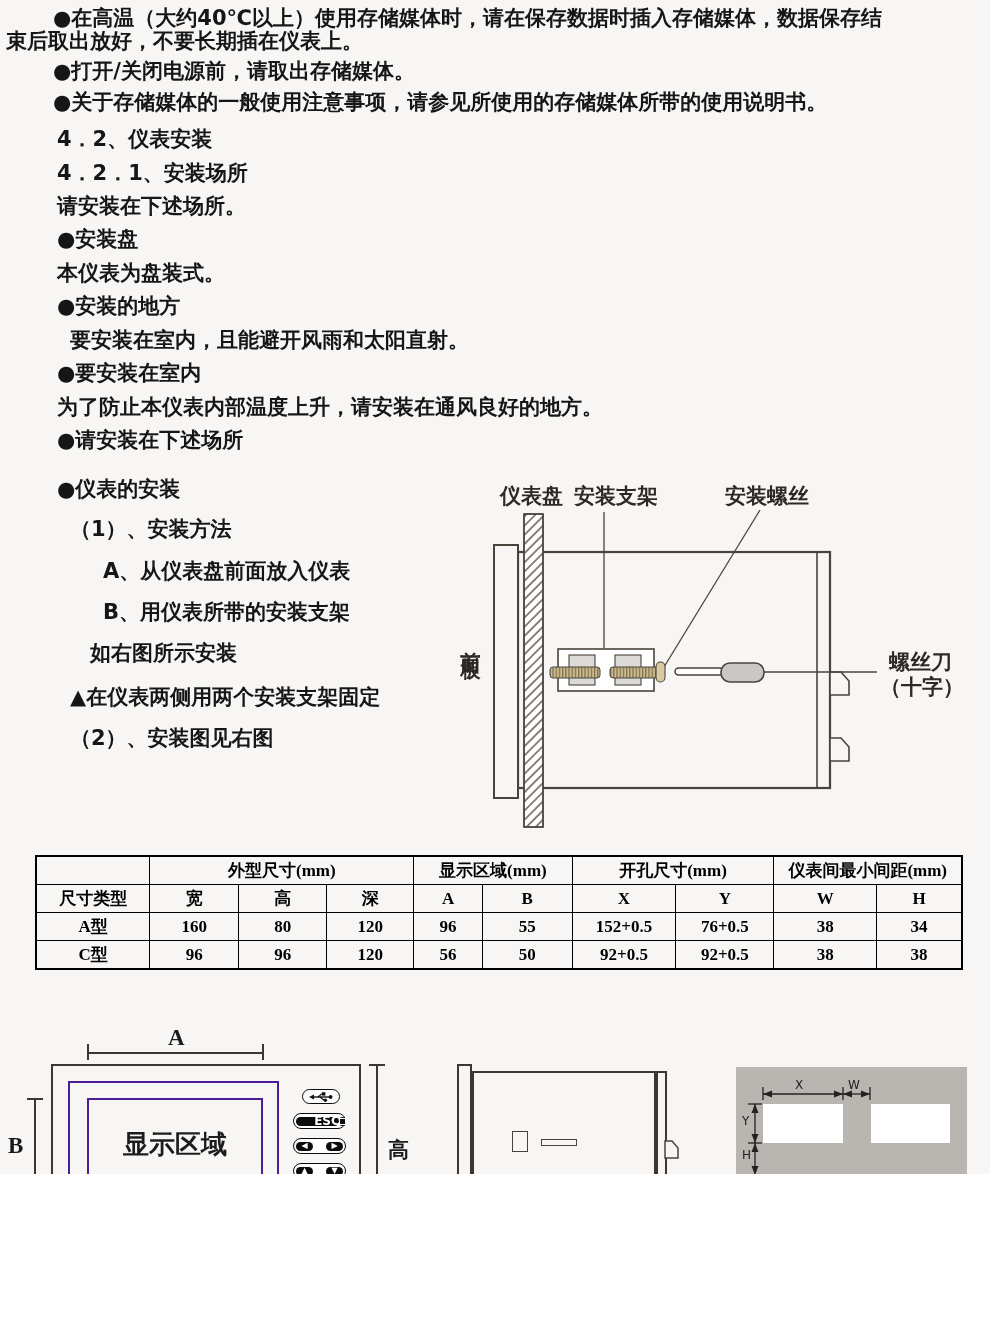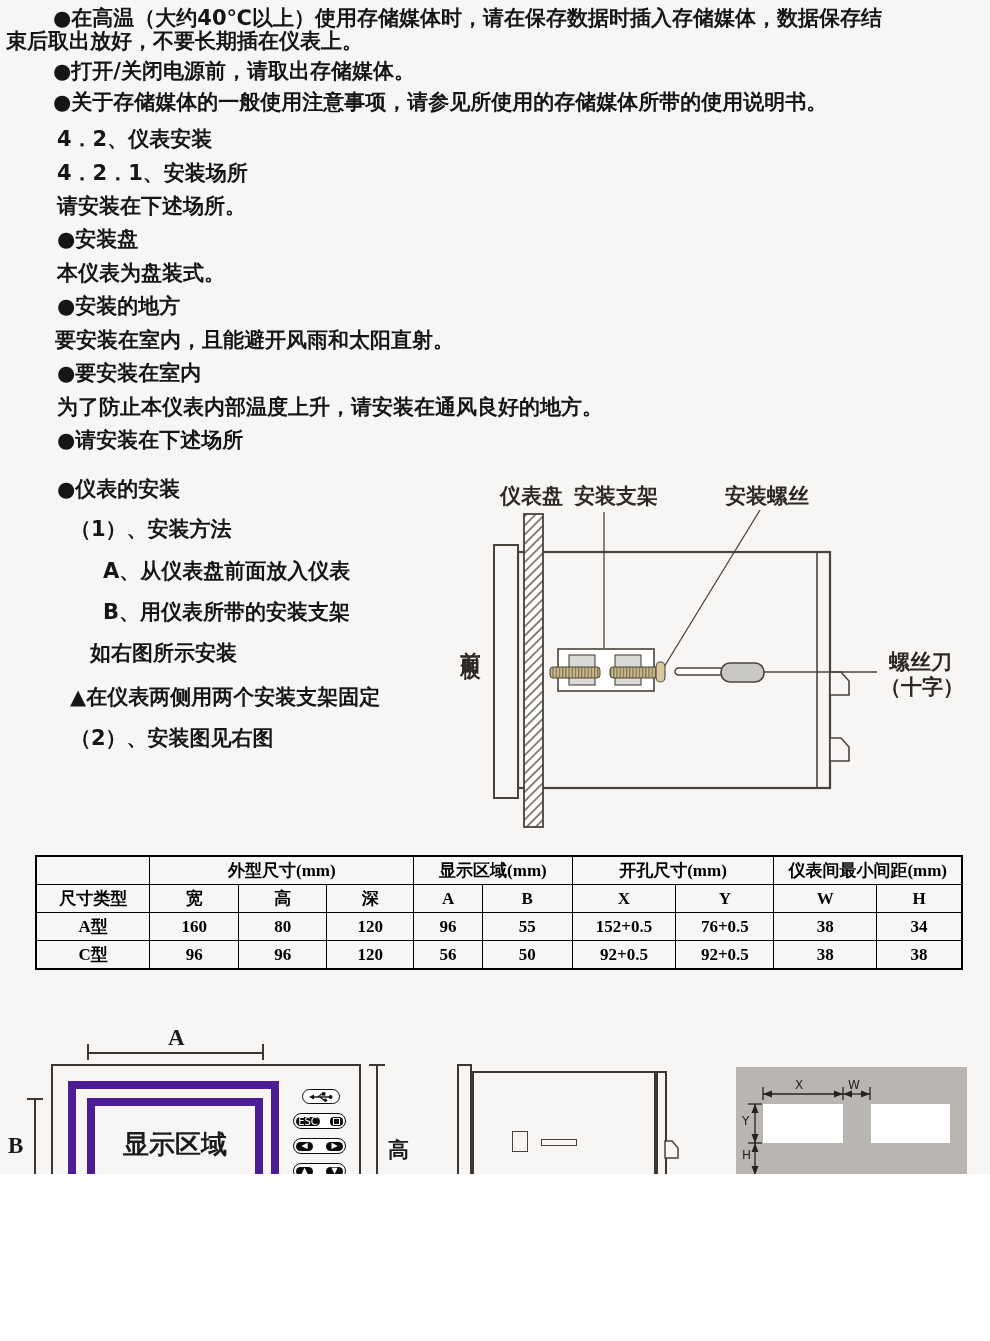--- a/index.html
+++ b/index.html
@@ -22,44 +22,44 @@
   table.spec td{border:1.6px solid #000;text-align:center;vertical-align:middle;height:27px;padding:0;}
   
   .rect{position:absolute;box-sizing:border-box;}
   .dk{border:2px solid #3c3731;}
   .dline{position:absolute;background:#3c3731;}
   .serifdim{position:absolute;font-family:"Liberation Serif",serif;font-weight:bold;font-size:23px;color:#1a1a1a;white-space:nowrap;}
   .cjkdim{position:absolute;font-family:"Liberation Serif",serif;font-weight:bold;font-size:21px;color:#1a1a1a;white-space:nowrap;}
   .btn{position:absolute;box-sizing:border-box;border:1.7px solid #0c0c0c;border-radius:8px;background:#fdfdfc;display:flex;align-items:center;justify-content:space-between;padding:1px 2px;}
   .cap{background:#0c0c0c;border-radius:6px;color:#fff;display:flex;align-items:center;justify-content:center;height:9px;}
   .cap.tri{width:17px;font-size:8px;line-height:1;}
-  .cap.esc{width:24px;font-size:10px;font-weight:normal;letter-spacing:0;}
+  .cap.esc{width:24px;font-size:12px;font-weight:bold;letter-spacing:0;padding-left:19px;}
   .cap.sq{width:13px;border-radius:4px;}
   .cap.sq .insq{width:5px;height:5px;border:1.2px solid #fff;background:#0c0c0c;}
   .enter{position:absolute;background:#0c0c0c;border-radius:8px;color:#fff;display:flex;align-items:center;justify-content:center;font-size:11px;font-weight:bold;}
-  .disp{border:8px solid #4c1d95;}
+  .disp{border:2px solid #4c1d95;}
   .cutlabel{position:absolute;font-family:"DejaVu Sans",sans-serif;font-size:12px;color:#222;white-space:nowrap;}
 </style>
 </head>
 <body>
 
 <div class="page">
 
   <div class="ln" style="left:53px;top:6px">●在高温（大约40℃以上）使用存储媒体时，请在保存数据时插入存储媒体，数据保存结</div>
   <div class="ln" style="left:53px;top:59px">●打开/关闭电源前，请取出存储媒体。</div>
   <div class="ln" style="left:6px;top:29px">束后取出放好，不要长期插在仪表上。</div>
   <div class="ln" style="left:53px;top:90px">●关于存储媒体的一般使用注意事项，请参见所使用的存储媒体所带的使用说明书。</div>
 
   <div class="ln" style="left:57px;top:127px">4．2、仪表安装</div>
   <div class="ln" style="left:57px;top:161px">4．2．1、安装场所</div>
   <div class="ln" style="left:57px;top:194px">请安装在下述场所。</div>
   <div class="ln" style="left:57px;top:227px">●安装盘</div>
   <div class="ln" style="left:57px;top:261px">本仪表为盘装式。</div>
   <div class="ln" style="left:57px;top:294px">●安装的地方</div>
-  <div class="ln" style="left:55px;top:328px">要安装在室内，且能避开风雨和太阳直射。</div>
+  <div class="ln" style="left:70px;top:328px">要安装在室内，且能避开风雨和太阳直射。</div>
   <div class="ln" style="left:57px;top:361px">●要安装在室内</div>
   <div class="ln" style="left:57px;top:395px">为了防止本仪表内部温度上升，请安装在通风良好的地方。</div>
   <div class="ln" style="left:57px;top:428px">●请安装在下述场所</div>
 
   <div class="ln" style="left:57px;top:477px">●仪表的安装</div>
   <div class="ln" style="left:70px;top:517px">（1）、安装方法</div>
   <div class="ln" style="left:103px;top:559px">A、从仪表盘前面放入仪表</div>
   <div class="ln" style="left:103px;top:600px">B、用仪表所带的安装支架</div>
   <div class="ln" style="left:90px;top:641px">如右图所示安装</div>
   <div class="ln" style="left:70px;top:685px">▲在仪表两侧用两个安装支架固定</div>

